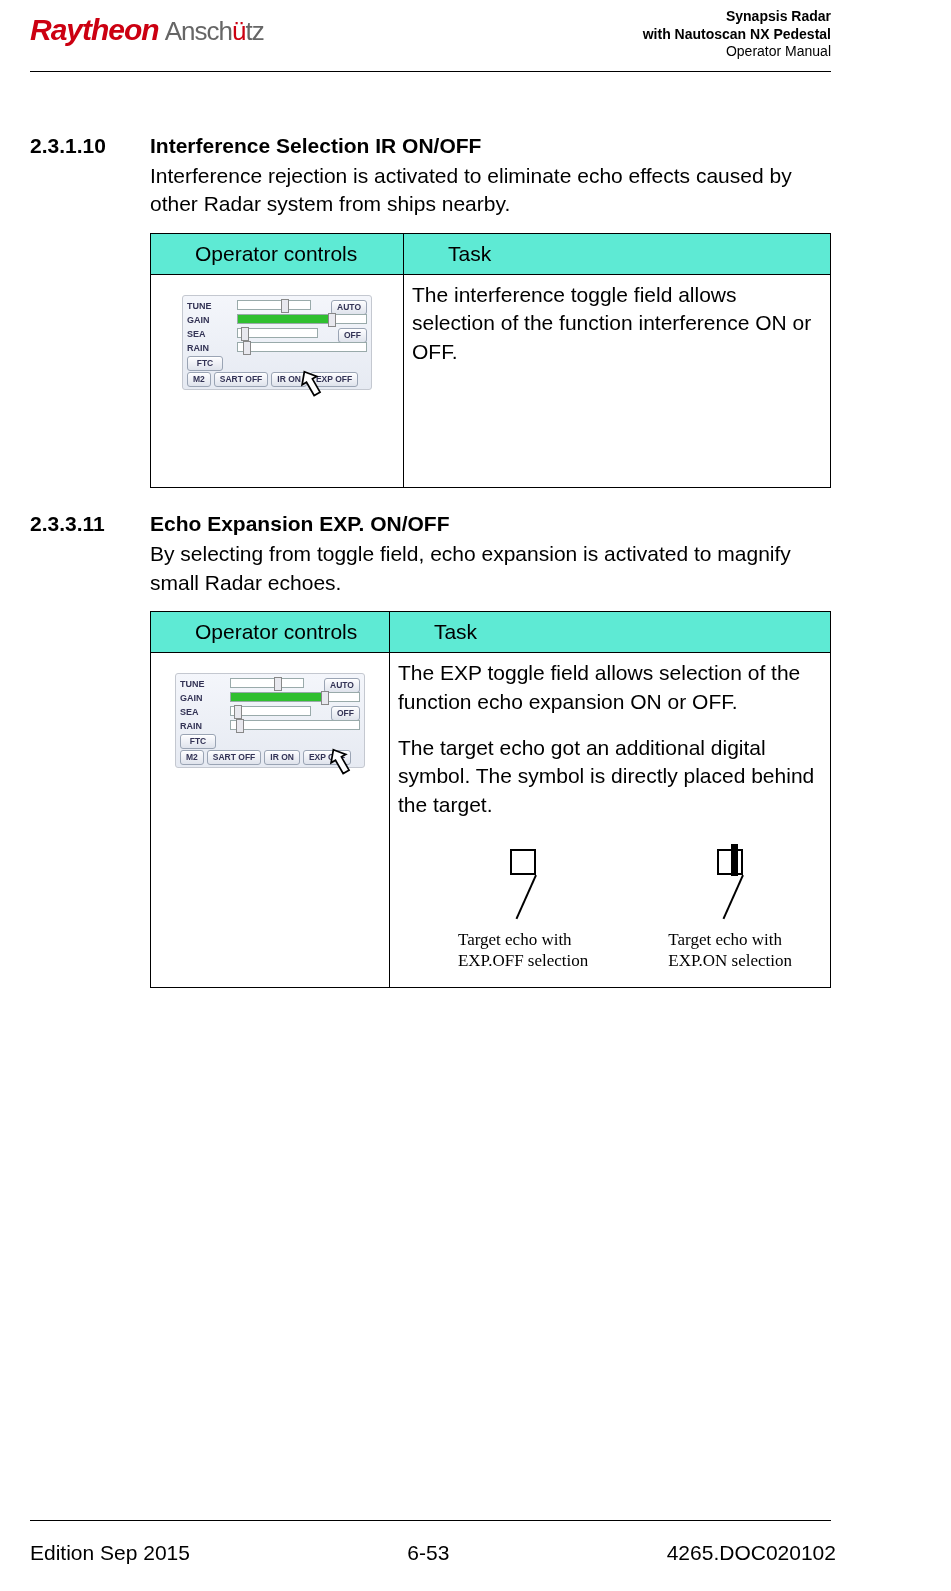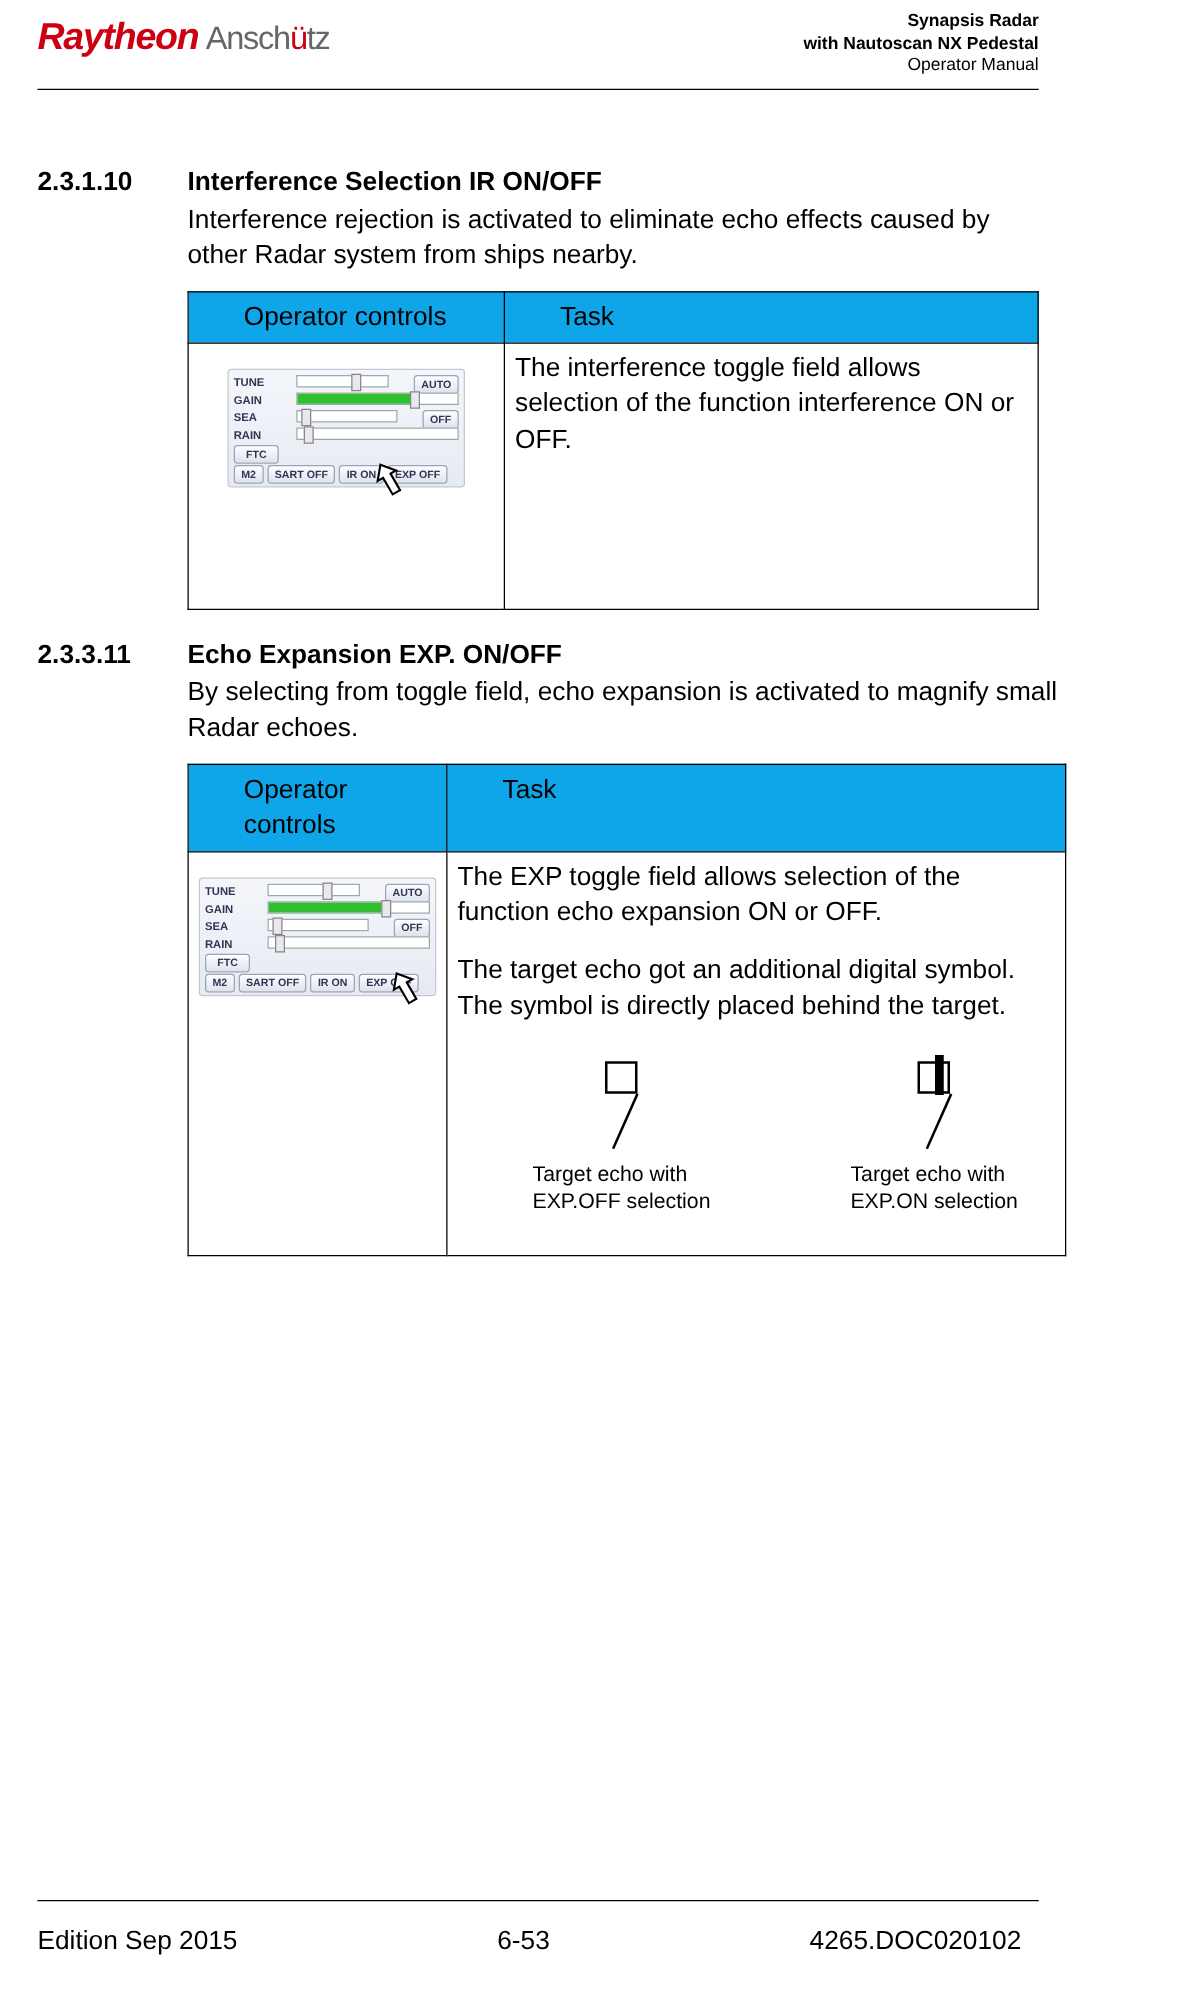--- a/index.html
+++ b/index.html
@@ -78,21 +78,21 @@
     width: 100%;
     font-size: 21px;
   }
   table.op th, table.op td {
     border: 1px solid #000;
     padding: 6px 8px;
     text-align: left;
     vertical-align: top;
   }
   table.op th {
-    background: #0ea5e9;
+    background: #5eead4;
     font-weight: normal;
     padding-left: 44px;
   }
   table.op th.c1, table.op td.c1 { width: 200px; }
   .panel {
     width: 180px;
     background: linear-gradient(#f4f6fb,#e6eaf2);
     border: 1px solid #c4c8d0;
     border-radius: 3px;
     padding: 4px 4px 2px 4px;
@@ -138,22 +138,23 @@
   }
   .panel .ftc { width:24px; text-align:center;}
   .arrow-cursor {
     position: absolute;
     width: 34px;
     height: 34px;
   }
   .task-cell p { margin: 0 0 18px 0; }
   .echo-diagram {
     display: flex;
-    gap: 112px;
+    gap: 80px;
     padding: 12px 30px 10px 60px;
+    font-family: Liberation Serif, serif;
   }
   .echo-col {
     display: flex;
     flex-direction: column;
     align-items: center;
     position: relative;
   }
   .echo-box {
     width: 22px;
     height: 22px;
@@ -178,21 +179,21 @@
   }
   .footer-hr {
     position: absolute;
     left: 30px; right: 30px;
     bottom: 60px;
     border: none;
     border-top: 1px solid #000;
   }
   .footer {
     position: absolute;
-    left: 30px; right: 44px;
+    left: 30px; right: 25px;
     bottom: 24px;
     display: flex;
     justify-content: space-between;
     font-size: 21px;
   }
 </style>
 </head>
 <body>
 
 <div class="page">

